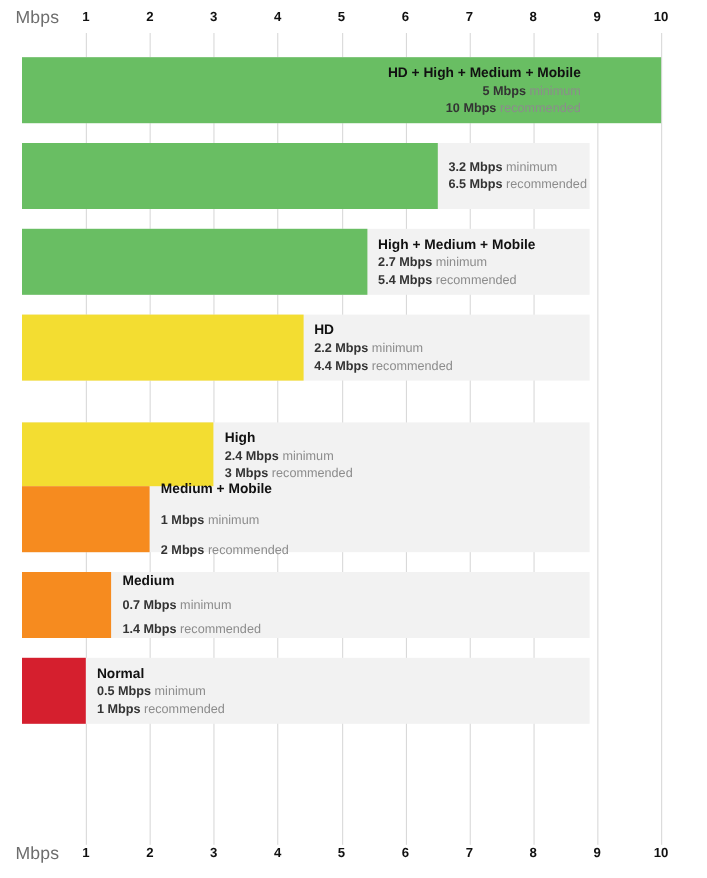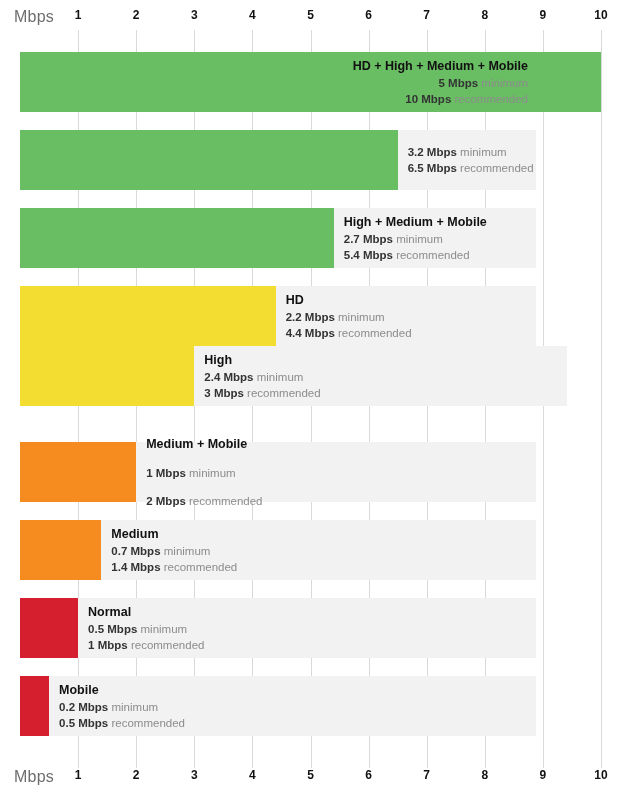--- a/index.html
+++ b/index.html
@@ -186,58 +186,50 @@
         </div>
       </div>
       <div class="row" style="top: 286px; height: 60px;">
         <div class="bar yellow" style="width: 255.64px;"></div>
         <div class="labels outside" style="left: 265.64px;">
           <div class="lbl-title">HD</div>
           <div class="lbl-line"><span class="val">2.2 Mbps</span><span> minimum</span></div>
           <div class="lbl-line"><span class="val">4.4 Mbps</span><span> recommended</span></div>
         </div>
       </div>
-      <div class="row" style="top: 346px; height: 60px; padding-left: 31px;">
+      <div class="row" style="top: 384px; height: 60px;">
         <div class="bar yellow" style="width: 174.3px;"></div>
         <div class="labels outside" style="left: 184.3px;">
           <div class="lbl-title">High</div>
           <div class="lbl-line"><span class="val">2.4 Mbps</span><span> minimum</span></div>
           <div class="lbl-line"><span class="val">3 Mbps</span><span> recommended</span></div>
         </div>
       </div>
       <div class="row" style="top: 442px; height: 60px;">
         <div class="bar orange" style="width: 116.2px;"></div>
         <div class="labels outside" style="left: 126.2px; gap: 12px;">
           <div class="lbl-title">Medium + Mobile</div>
           <div class="lbl-line"><span class="val">1 Mbps</span><span> minimum</span></div>
           <div class="lbl-line"><span class="val">2 Mbps</span><span> recommended</span></div>
         </div>
       </div>
       <div class="row" style="top: 520px; height: 60px;">
         <div class="bar orange" style="width: 81.34px;"></div>
-        <div class="labels outside" style="left: 91.34px;">
+        <div class="labels outside" style="left: 91.34px; justify-content: space-between;">
           <div class="lbl-title">Medium</div>
           <div class="lbl-line"><span class="val">0.7 Mbps</span><span> minimum</span></div>
           <div class="lbl-line"><span class="val">1.4 Mbps</span><span> recommended</span></div>
         </div>
       </div>
       <div class="row" style="top: 598px; height: 60px;">
         <div class="bar red" style="width: 58.1px;"></div>
         <div class="labels outside" style="left: 68.1px;">
           <div class="lbl-title">Normal</div>
           <div class="lbl-line"><span class="val">0.5 Mbps</span><span> minimum</span></div>
           <div class="lbl-line"><span class="val">1 Mbps</span><span> recommended</span></div>
-        </div>
-      </div>
-      <div class="row" style="top: 676px; height: 60px;">
-        <div class="bar red" style="width: 29.05px;"></div>
-        <div class="labels outside" style="left: 39.05px;">
-          <div class="lbl-title">Mobile</div>
-          <div class="lbl-line"><span class="val">0.2 Mbps</span><span> minimum</span></div>
-          <div class="lbl-line"><span class="val">0.5 Mbps</span><span> recommended</span></div>
         </div>
       </div>
     </div>
 
   <div class="axis bottom">
     <span class="axis-unit" style="left: 14px;">Mbps</span>
   <span class="tick-label" style="left: 78.1px;">1</span>
       <span class="tick-label" style="left: 136.2px;">2</span>
       <span class="tick-label" style="left: 194.3px;">3</span>
       <span class="tick-label" style="left: 252.4px;">4</span>

